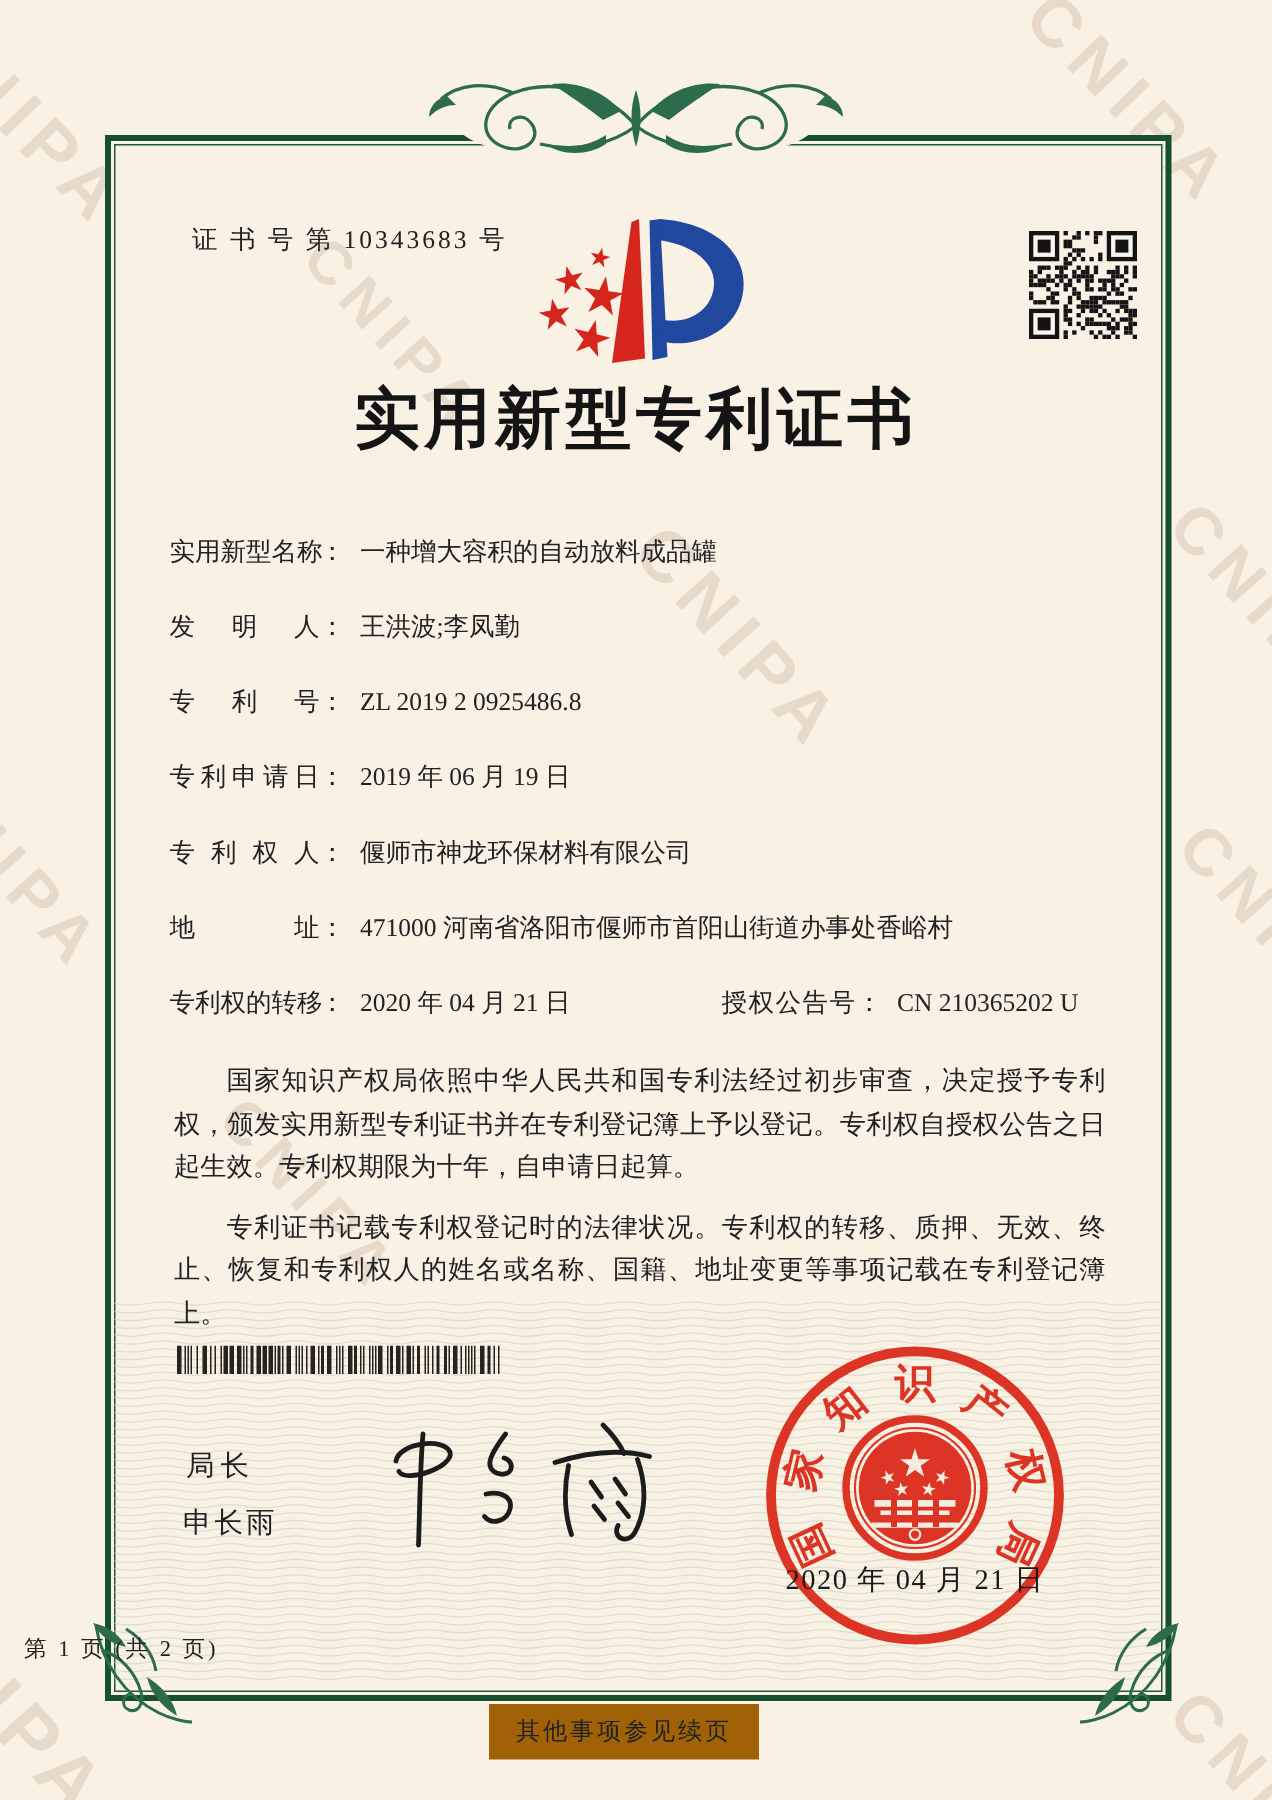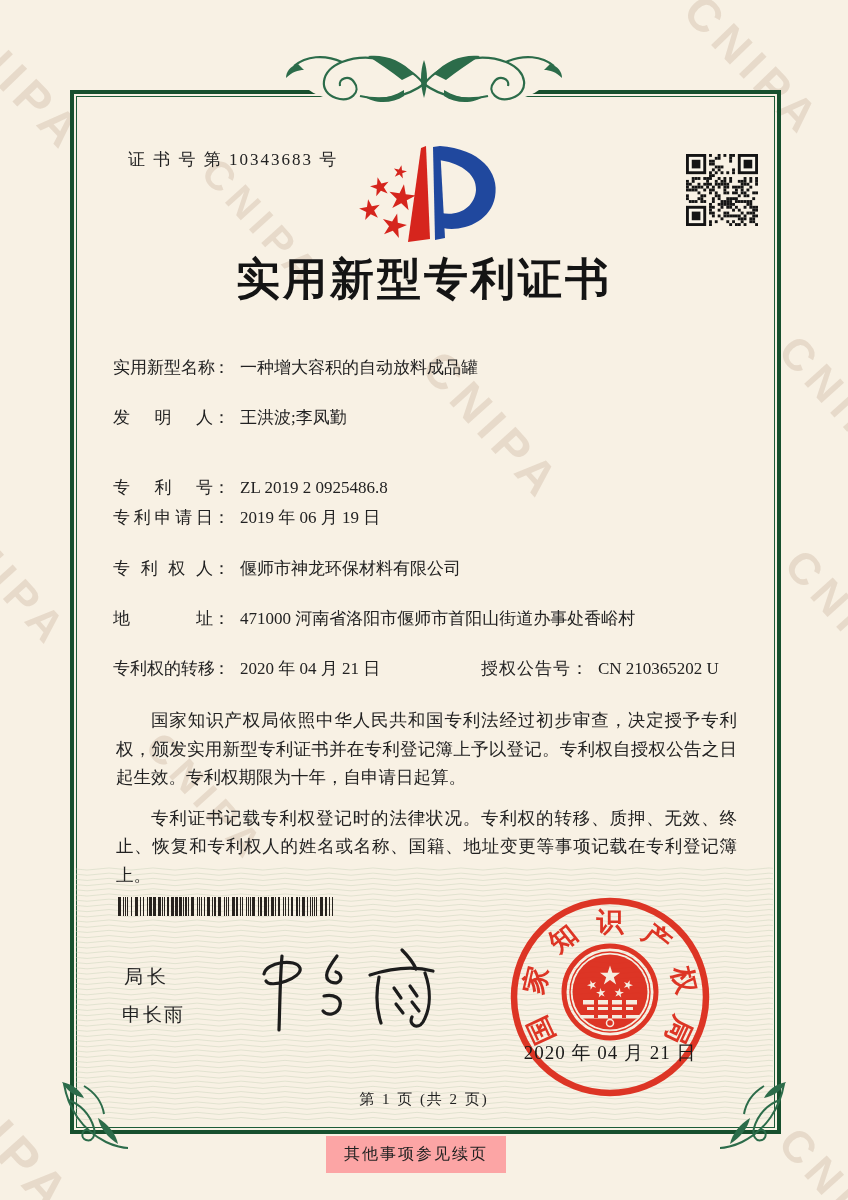--- a/index.html
+++ b/index.html
@@ -33,22 +33,22 @@
   .barcode{position:absolute;left:118px;top:897px;width:219px;height:19px;z-index:2;}
   .dir-title{position:absolute;left:124px;top:964px;font-size:19px;letter-spacing:4px;z-index:2;}
   .dir-name{position:absolute;left:122px;top:1002px;font-size:19px;letter-spacing:2px;z-index:2;}
   .sig{position:absolute;left:252px;top:944px;width:195px;height:96px;z-index:2;}
   .seal{position:absolute;left:500px;top:885px;width:220px;height:220px;opacity:.93;z-index:3;}
   .seal svg{position:absolute;left:0;top:0;}
   .seal-char{position:absolute;font-size:27px;font-weight:bold;color:#dc2717;z-index:4;
              font-family:"Liberation Serif",serif;}
   .seal-date{position:absolute;left:515px;top:1040px;width:190px;text-align:center;font-size:19px;
              color:#1a1a1a;z-index:4;letter-spacing:1px;}
-  .pagenum{position:absolute;left:0;right:0;top:1090px;text-align:center;font-size:15px;letter-spacing:2px;z-index:2;}
-  .note{position:absolute;left:326px;top:1136px;background:#fca5a5;padding:8px 18px;font-size:16px;
+  .pagenum{position:absolute;left:16px;right:0;top:1090px;text-align:left;font-size:15px;letter-spacing:2px;z-index:2;}
+  .note{position:absolute;left:326px;top:1136px;background:#a16207;padding:8px 18px;font-size:16px;
         letter-spacing:2px;z-index:2;}
 </style>
 </head>
 <body>
 
 <div class="page">
 
   <svg width="0" height="0" style="position:absolute" aria-hidden="true">
     <defs>
       <path id="star5" d="M0,-1 L0.2245,-0.309 0.951,-0.309 0.363,0.118 0.588,0.809 0,0.382 -0.588,0.809 -0.363,0.118 -0.951,-0.309 -0.2245,-0.309 Z"></path>
@@ -389,21 +389,21 @@
     </svg>
 
   <div class="title">实用新型专利证书</div>
 
   <div class="row" style="top:356px">
     <span class="lab">实用新型名称</span><span>：</span><span class="val">一种增大容积的自动放料成品罐</span>
   </div>
   <div class="row" style="top:406px">
     <span class="lab">发明人</span><span>：</span><span class="val">王洪波;李凤勤</span>
   </div>
-  <div class="row" style="top:476px">
+  <div class="row" style="top:456px">
     <span class="lab">专利号</span><span>：</span><span class="val">ZL 2019 2 0925486.8</span>
   </div>
   <div class="row" style="top:506px">
     <span class="lab">专利申请日</span><span>：</span><span class="val">2019 年 06 月 19 日</span>
   </div>
   <div class="row" style="top:557px">
     <span class="lab">专利权人</span><span>：</span><span class="val">偃师市神龙环保材料有限公司</span>
   </div>
   <div class="row" style="top:607px">
     <span class="lab">地址</span><span>：</span><span class="val">471000 河南省洛阳市偃师市首阳山街道办事处香峪村</span>

